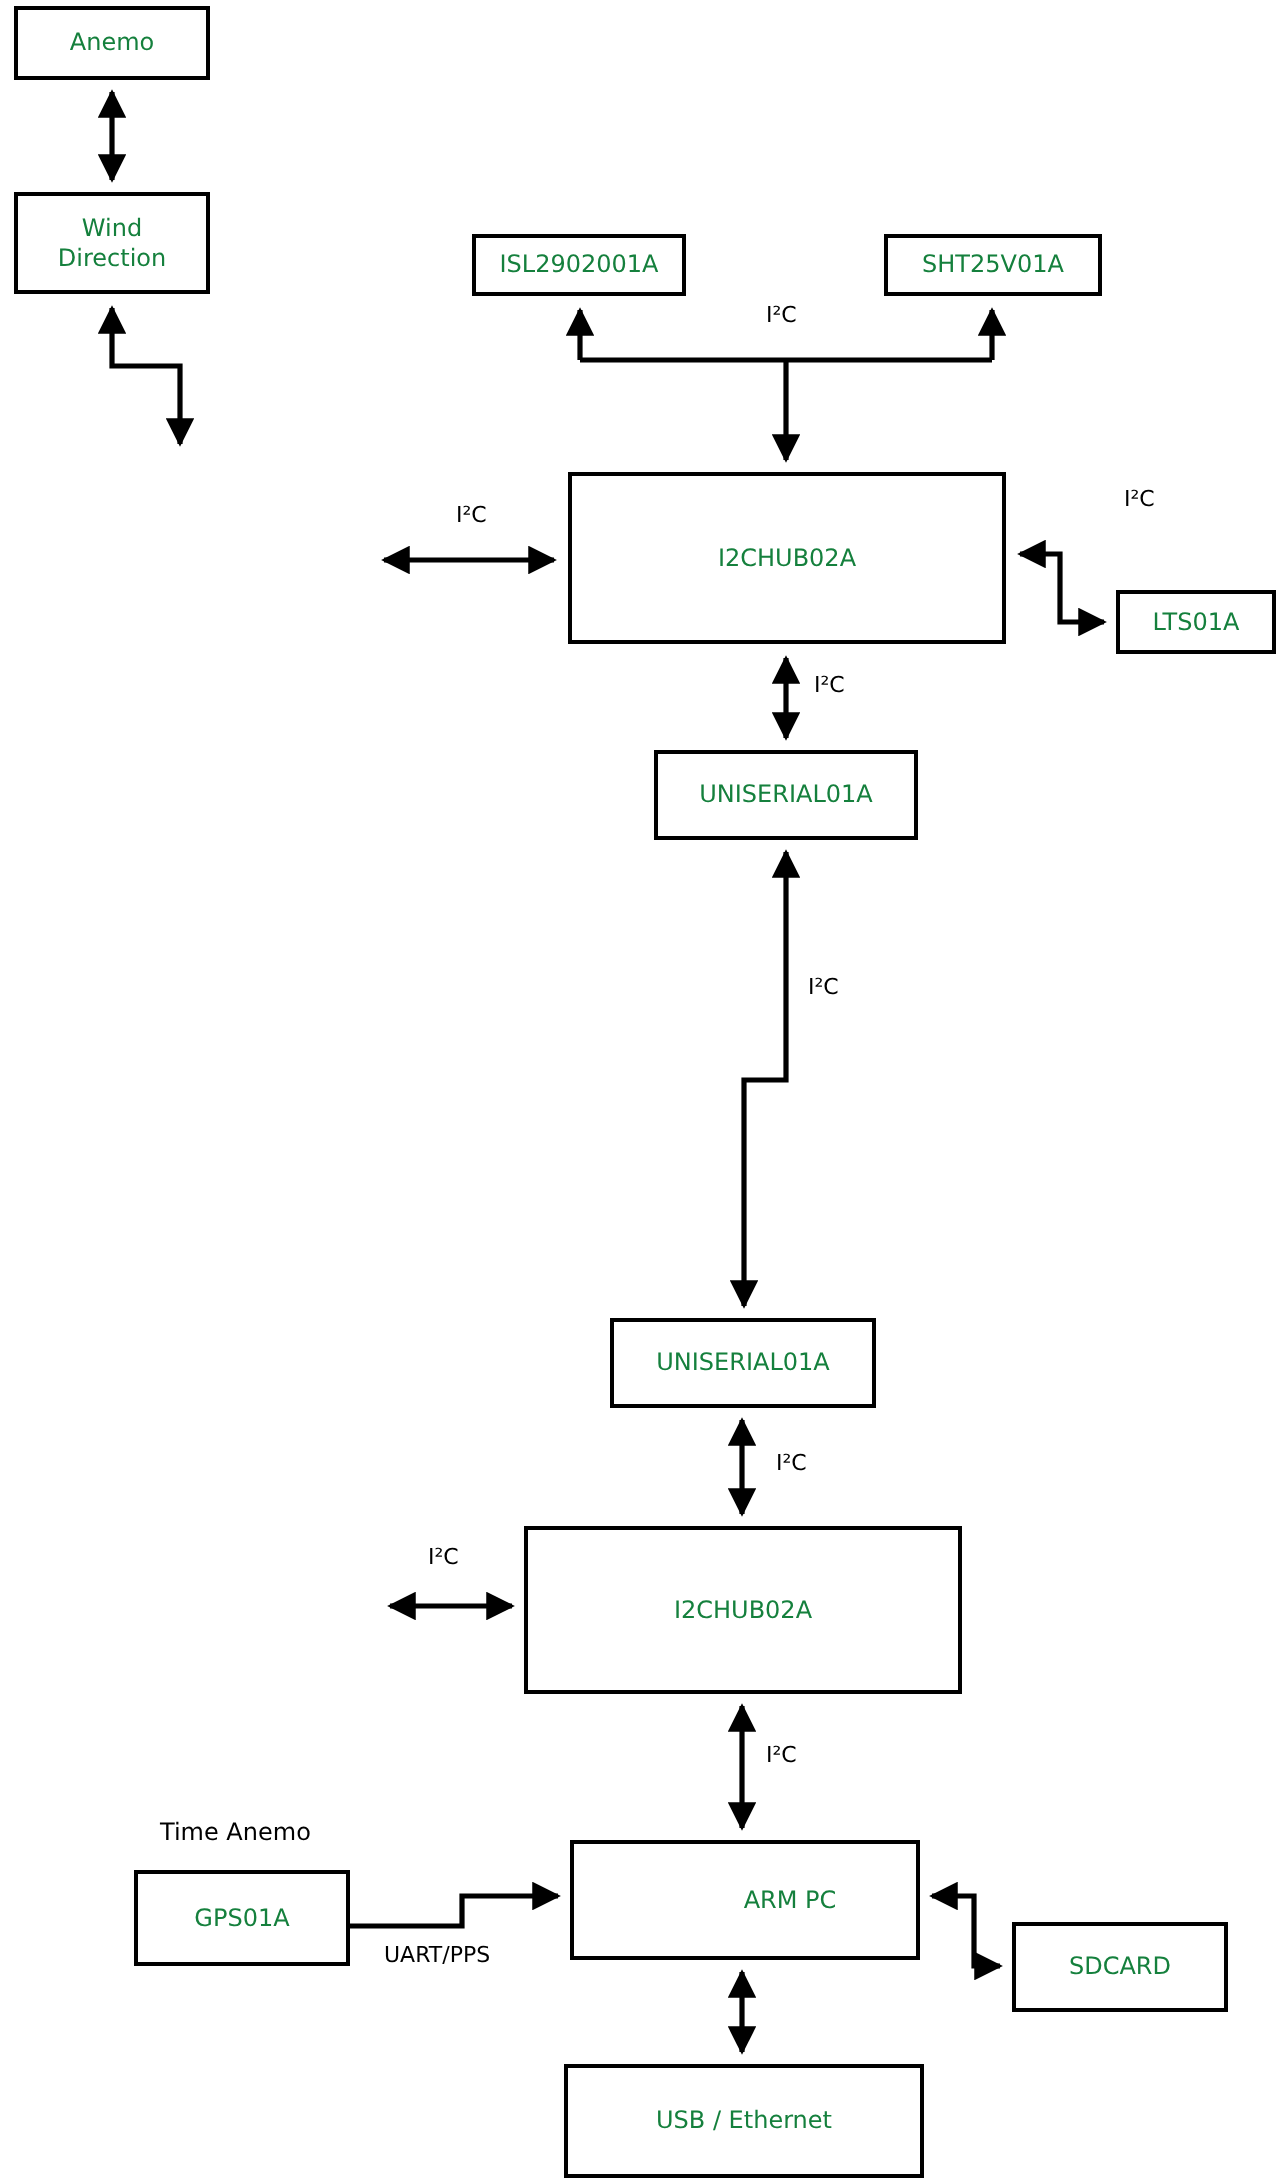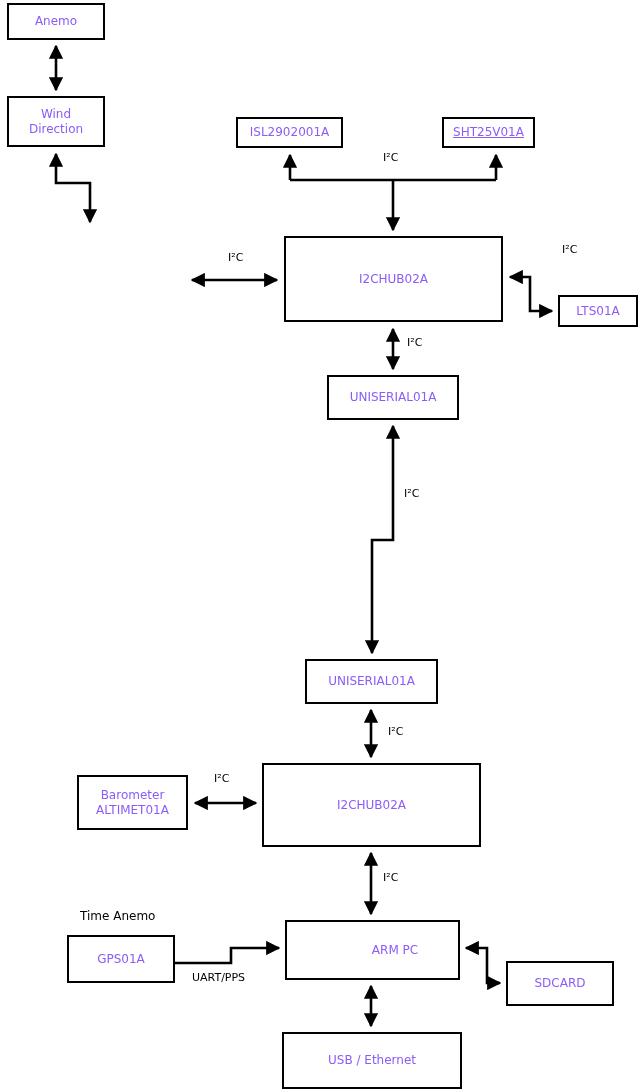--- a/index.html
+++ b/index.html
@@ -27,21 +27,21 @@
   }
   .node {
     position: absolute;
     box-sizing: border-box;
     border: 2px solid #000000;
     background: #ffffff;
     display: flex;
     align-items: center;
     justify-content: center;
     text-align: center;
-    color: #8b5cf6;
+    color: #15803d;
     font-family: "DejaVu Sans", sans-serif;
     font-size: 12px;
     line-height: 1.25;
     z-index: 2;
   }
   .node .node-label {
     display: block;
     white-space: pre-line;
     padding: 0 3px;
   }
@@ -120,21 +120,21 @@
   <div class="node" style="left:7px; top:96px; width:98px; height:51px;">
     <span class="node-label">Wind
 Direction</span>
   </div>
 
 
   <div class="node" style="left:236px; top:117px; width:107px; height:31px;">
     <span class="node-label">ISL2902001A</span>
   </div>
 
-  <div class="node" style="left:442px; top:117px; width:93px; height:31px;text-decoration:underline;">
+  <div class="node" style="left:442px; top:117px; width:109px; height:31px;">
     <span class="node-label">SHT25V01A</span>
   </div>
 
   <div class="node" style="left:284px; top:236px; width:219px; height:86px;">
     <span class="node-label">I2CHUB02A</span>
   </div>
 
   <div class="node" style="left:558px; top:295px; width:80px; height:32px;">
     <span class="node-label">LTS01A</span>
   </div>
@@ -144,24 +144,20 @@
   </div>
 
   <div class="node" style="left:305px; top:659px; width:133px; height:45px;">
     <span class="node-label">UNISERIAL01A</span>
   </div>
 
   <div class="node" style="left:262px; top:763px; width:219px; height:84px;">
     <span class="node-label">I2CHUB02A</span>
   </div>
 
-  <div class="node" style="left:77px; top:775px; width:111px; height:55px;">
-    <span class="node-label">Barometer
-ALTIMET01A</span>
-  </div>
 
   <div class="node" style="left:285px; top:920px; width:175px; height:60px;padding-left:45px;">
     <span class="node-label">ARM PC</span>
   </div>
 
   <div class="node" style="left:67px; top:935px; width:108px; height:48px;">
     <span class="node-label">GPS01A</span>
   </div>
 
   <div class="node" style="left:282px; top:1032px; width:180px; height:57px;">

